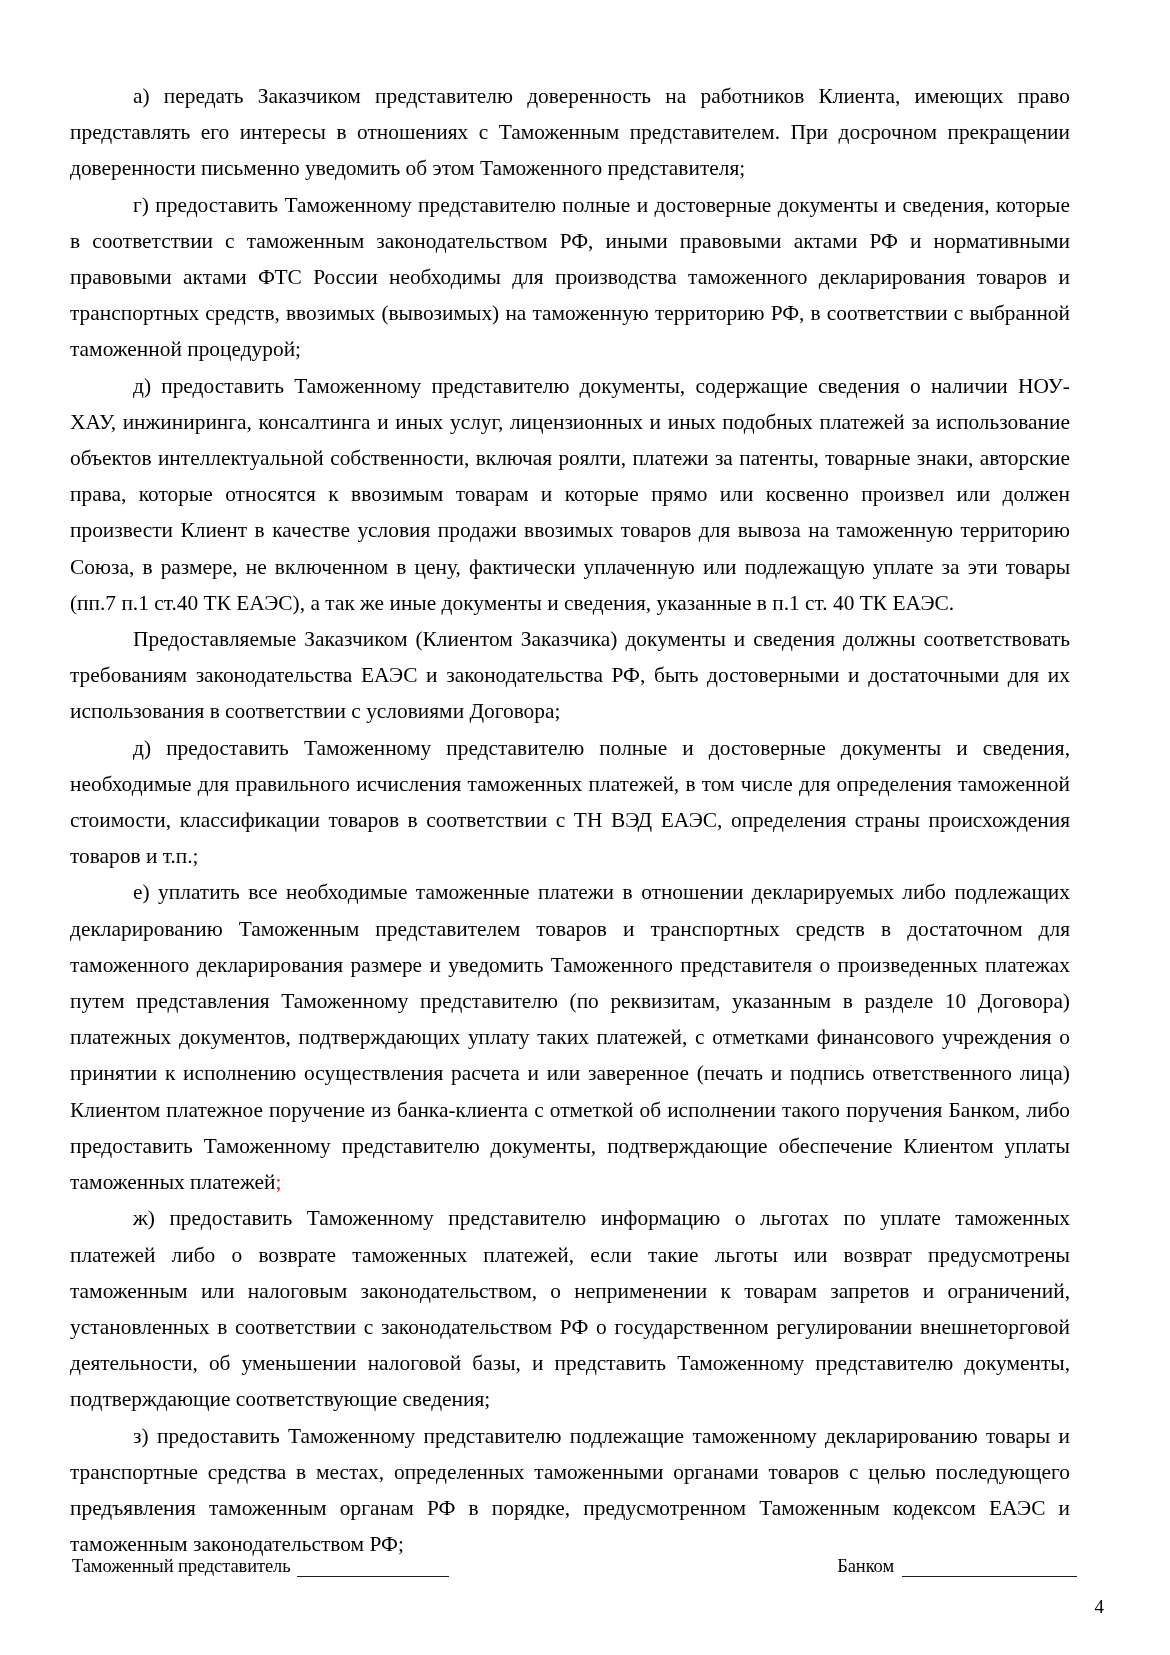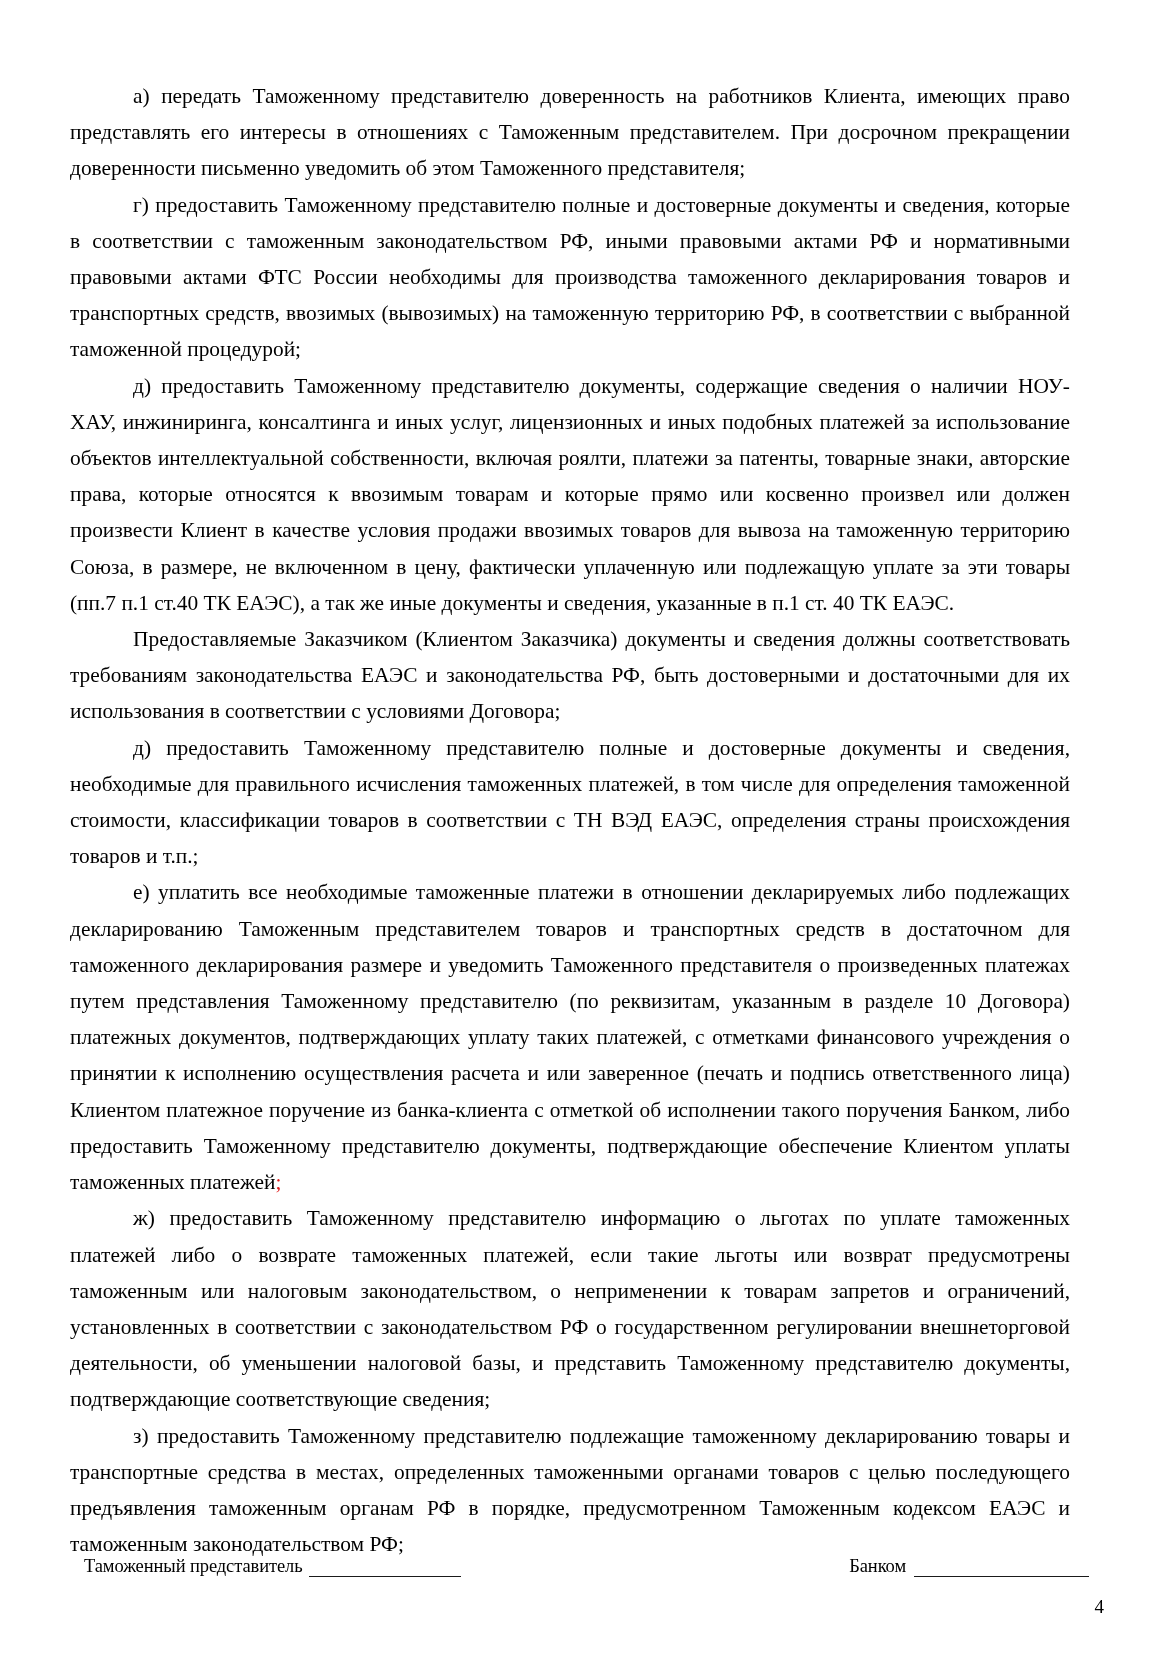--- a/index.html
+++ b/index.html
@@ -36,21 +36,21 @@
     text-indent: 63px;
     text-justify: inter-word;
     hyphens: none;
     word-spacing: 0px;
   }
   .red {
     color: #e01b1b;
   }
   .footer {
     position: absolute;
-    left: 84px;
+    left: 72px;
     top: 1555px;
     width: 1005px;
     display: flex;
     align-items: flex-end;
     justify-content: space-between;
   }
   .sig-block {
     display: flex;
     align-items: flex-end;
     font-size: 18.5px;
@@ -88,21 +88,21 @@
     text-align: right;
   }
 </style>
 </head>
 <body>
 
 <div class="page">
 
   <div class="content">
 
-    <p class="para">а) передать Таможенному представителю доверенность на работников Клиента, имеющих право представлять его интересы в отношениях с Таможенным представителем. При досрочном прекращении доверенности письменно уведомить об этом Таможенного представителя;</p>
+    <p class="para">а) передать Заказчиком представителю доверенность на работников Клиента, имеющих право представлять его интересы в отношениях с Таможенным представителем. При досрочном прекращении доверенности письменно уведомить об этом Таможенного представителя;</p>
 
 
 
     <p class="para">г) предоставить Таможенному представителю полные и достоверные документы и сведения, которые в соответствии с таможенным законодательством РФ, иными правовыми актами РФ и нормативными правовыми актами ФТС России необходимы для производства таможенного декларирования товаров и транспортных средств, ввозимых (вывозимых) на таможенную территорию РФ, в соответствии с выбранной таможенной процедурой;</p>
 
     <p class="para">д) предоставить Таможенному представителю документы, содержащие сведения о наличии НОУ-ХАУ, инжиниринга, консалтинга и иных услуг, лицензионных и иных подобных платежей за использование объектов интеллектуальной собственности, включая роялти, платежи за патенты, товарные знаки, авторские права, которые относятся к ввозимым товарам и которые прямо или косвенно произвел или должен произвести Клиент в качестве условия продажи ввозимых товаров для вывоза на таможенную территорию Союза, в размере, не включенном в цену, фактически уплаченную или подлежащую уплате за эти товары (пп.7 п.1 ст.40 ТК ЕАЭС), а так же иные документы и сведения, указанные в п.1 ст. 40 ТК ЕАЭС.</p>
 
     <p class="para">Предоставляемые Заказчиком (Клиентом Заказчика) документы и сведения должны соответствовать требованиям законодательства ЕАЭС и законодательства РФ, быть достоверными и достаточными для их использования в соответствии с условиями Договора;</p>
 
     <p class="para">д) предоставить Таможенному представителю полные и достоверные документы и сведения, необходимые для правильного исчисления таможенных платежей, в том числе для определения таможенной стоимости, классификации товаров в соответствии с ТН ВЭД ЕАЭС, определения страны происхождения товаров и т.п.;</p>

